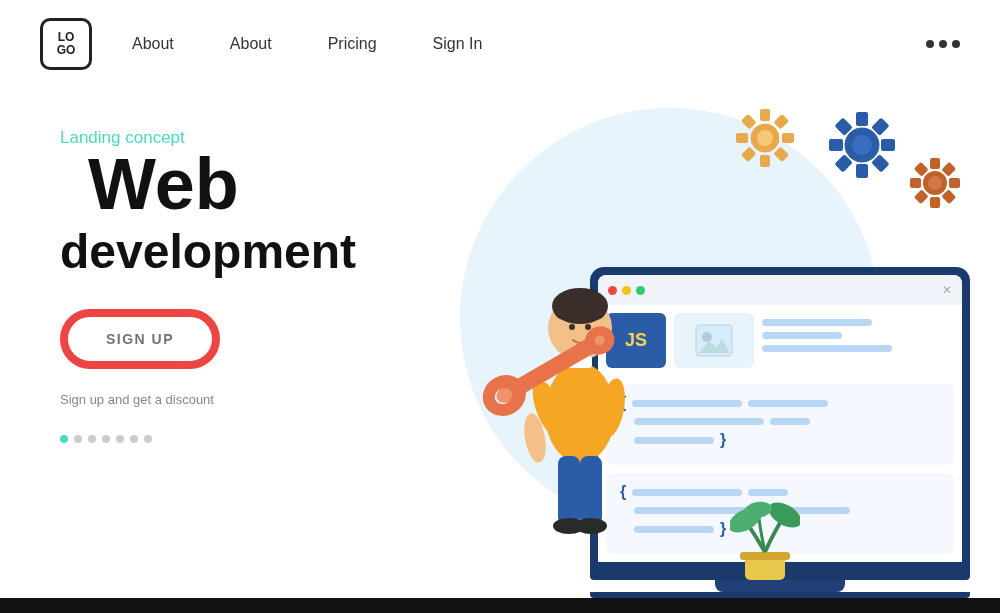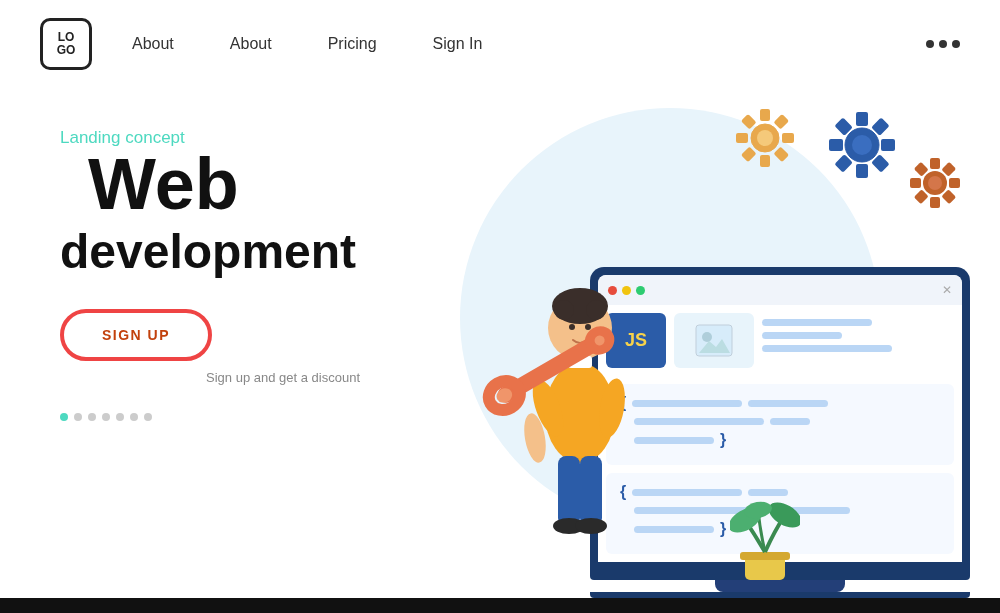--- a/index.html
+++ b/index.html
@@ -79,36 +79,35 @@
     }
     .main-subtitle {
       font-size: 48px;
       font-weight: 700;
       color: #111;
       margin-bottom: 30px;
       margin-top: 4px;
     }
     .signup-btn {
       display: inline-block;
-      border: 4px solid #ef4444;
-      color: #c2410c;
+      border: 8px solid #ef4444;
+      color: #737373;
       padding: 14px 38px;
       border-radius: 30px;
       font-size: 14px;
       font-weight: 700;
       letter-spacing: 1.5px;
       cursor: pointer;
       background: transparent;
-      margin-bottom: 1px;
+      margin-bottom: 15px;
     }
     .discount-text {
       font-size: 13px;
       color: #888;
       margin-top: 8px;
-      text-align: right;
     }
     .dots-indicator {
       margin-top: 28px;
       display: flex;
       gap: 6px;
     }
     .dots-indicator span {
       width: 8px; height: 8px; border-radius: 50%; background: #ccc; display: block;
     }
     .dots-indicator span.active { background: #4dd9c0; }

